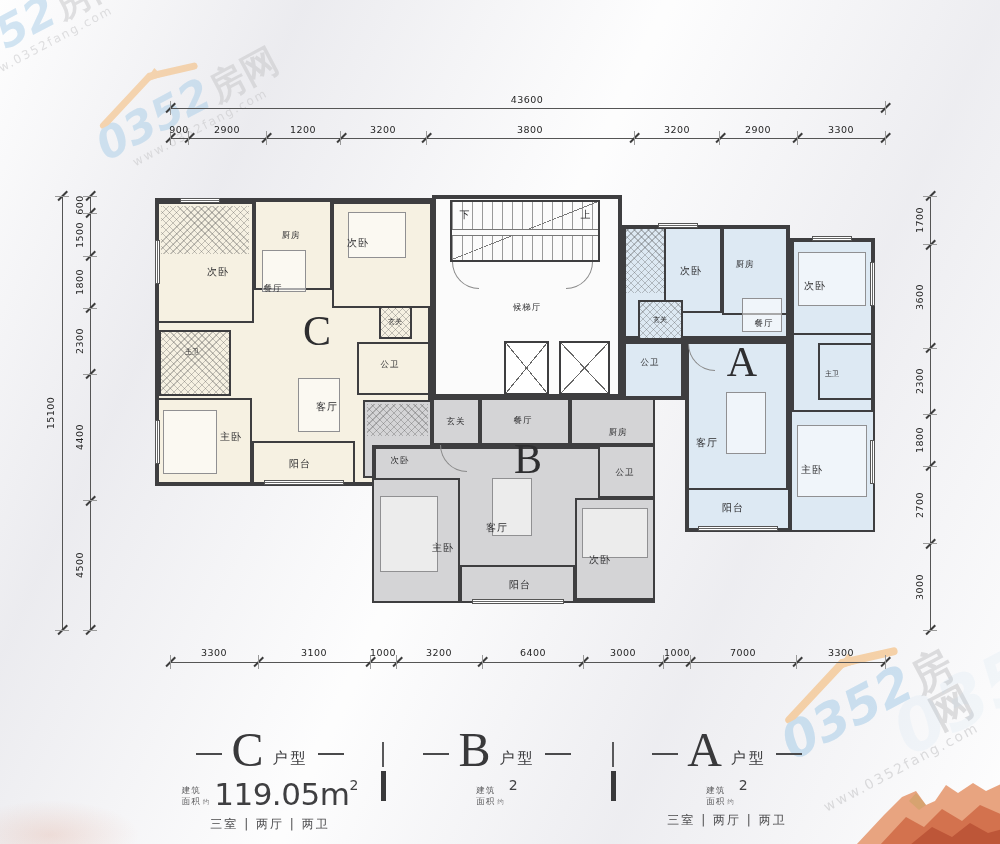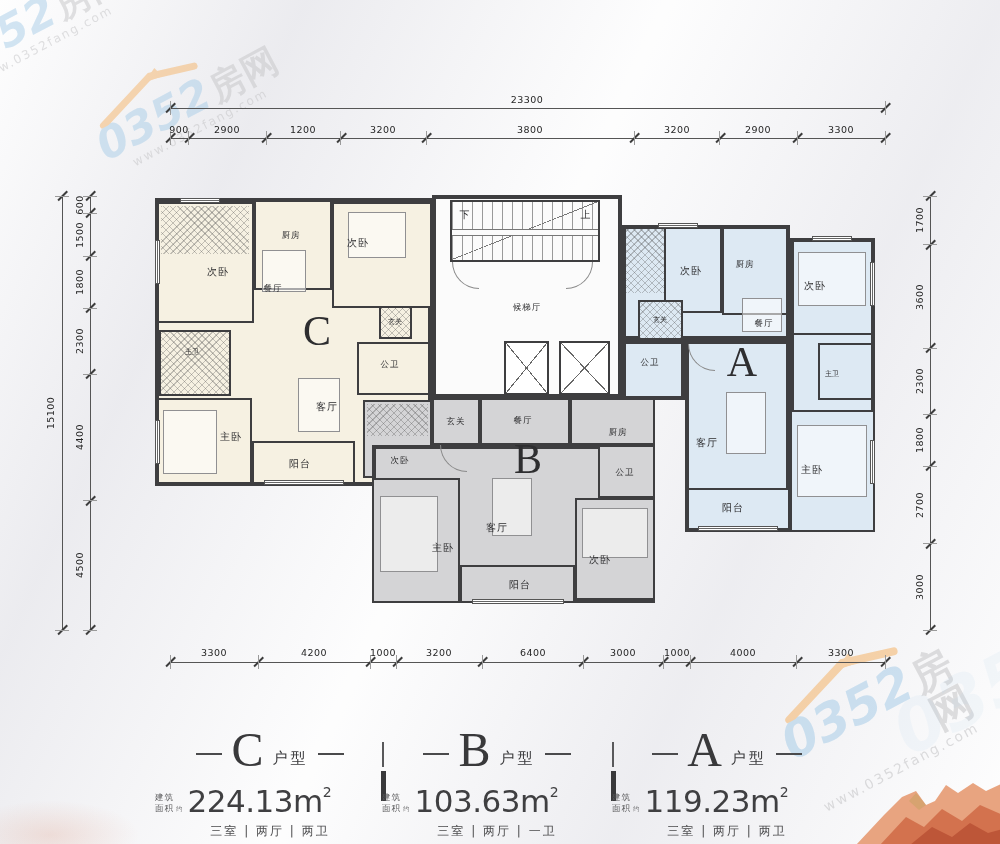--- a/index.html
+++ b/index.html
@@ -53,21 +53,21 @@
   .tickmark::before{content:"";position:absolute;left:-6px;top:-1px;width:13px;height:1.5px;
     background:#3c3c3c;transform:rotate(-45deg)}
   .tickmark::after{content:"";position:absolute;left:-.5px;top:-7px;width:1px;height:14px;background:#9a9a9a}
   .tickmark.tv::after{left:-7px;top:-.5px;width:14px;height:1px}
   
   .lg{position:absolute;top:726px;transform:translateX(-50%);width:230px;text-align:center;color:#3d3d3f}
   .lg-head{display:flex;align-items:center;justify-content:center;gap:9px}
   .lg-letter{font-family:"Liberation Serif","DejaVu Serif",serif;font-size:48px;line-height:1;color:#39393b}
   .lg-suffix{font-size:15px;letter-spacing:3px;margin-top:16px;color:#39393b}
   .dash{width:26px;height:2px;background:#4a4a4c;margin-top:8px}
-  .lg-area{display:flex;align-items:flex-start;margin-top:10px;color:#414143}
+  .lg-area{display:flex;align-items:flex-start;justify-content:center;margin-top:3px;color:#414143}
   .lg-area-label{font-size:8.5px;line-height:1.3;text-align:left;margin:8px 5px 0 0;color:#58585a;letter-spacing:1px}
   .lg-area-label i{font-style:normal;font-size:6.5px;color:#7a7a7c;margin-left:2px;letter-spacing:0}
   .lg-value{font-size:31px;line-height:1.1;letter-spacing:-.5px;color:#3f3f41}
   .lg-sup{font-size:14px;color:#3f3f41}
   .lg-rooms{margin-top:5px;font-size:12px;letter-spacing:2px;color:#4a4a4c}
   .lg-sep{position:absolute;transform:translateX(-50%);width:8px}
   .sep-thin{width:1.5px;height:25px;background:#59595b;margin:0 auto}
   .sep-thick{width:5px;height:30px;background:#39393b;margin:4px auto 0}
   
   .wm{position:absolute;pointer-events:none;text-align:center}
@@ -185,38 +185,38 @@
   <div class="abs">
       <span class="tickmark tv" style="left: 930px; top: 196px;"></span>
       <span class="tickmark tv" style="left: 930px; top: 244.9px;"></span>
       <span class="tickmark tv" style="left: 930px; top: 348.3px;"></span>
       <span class="tickmark tv" style="left: 930px; top: 414.4px;"></span>
       <span class="tickmark tv" style="left: 930px; top: 466.2px;"></span>
       <span class="tickmark tv" style="left: 930px; top: 543.8px;"></span>
       <span class="tickmark tv" style="left: 930px; top: 630px;"></span>
     </div>
 
-  <span class="dlbl" style="left:527px;top:99px">23300</span>
+  <span class="dlbl" style="left:527px;top:99px">43600</span>
   <span class="dlbl" style="left:179px;top:129px">900</span>
   <span class="dlbl" style="left:227px;top:129px">2900</span>
   <span class="dlbl" style="left:303px;top:129px">1200</span>
   <span class="dlbl" style="left:383px;top:129px">3200</span>
   <span class="dlbl" style="left:530px;top:129px">3800</span>
   <span class="dlbl" style="left:677px;top:129px">3200</span>
   <span class="dlbl" style="left:758px;top:129px">2900</span>
   <span class="dlbl" style="left:841px;top:129px">3300</span>
 
   <span class="dlbl" style="left:214px;top:652px">3300</span>
-  <span class="dlbl" style="left:314px;top:652px">4200</span>
+  <span class="dlbl" style="left:314px;top:652px">3100</span>
   <span class="dlbl" style="left:383px;top:652px">1000</span>
   <span class="dlbl" style="left:439px;top:652px">3200</span>
   <span class="dlbl" style="left:533px;top:652px">6400</span>
   <span class="dlbl" style="left:623px;top:652px">3000</span>
   <span class="dlbl" style="left:677px;top:652px">1000</span>
-  <span class="dlbl" style="left:743px;top:652px">4000</span>
+  <span class="dlbl" style="left:743px;top:652px">7000</span>
   <span class="dlbl" style="left:841px;top:652px">3300</span>
 
   <span class="dlbl v" style="left:50px;top:413px">15100</span>
   <span class="dlbl v" style="left:79px;top:205px">600</span>
   <span class="dlbl v" style="left:79px;top:235px">1500</span>
   <span class="dlbl v" style="left:79px;top:282px">1800</span>
   <span class="dlbl v" style="left:79px;top:341px">2300</span>
   <span class="dlbl v" style="left:79px;top:437px">4400</span>
   <span class="dlbl v" style="left:79px;top:565px">4500</span>
 
@@ -339,57 +339,54 @@
 
   <div class="lg" style="left:270px">
     <div class="lg-head">
       <span class="dash"></span>
       <span class="lg-letter">C</span>
       <span class="lg-suffix">户型</span>
       <span class="dash"></span>
     </div>
     <div class="lg-area">
       <span class="lg-area-label"><span>建筑</span><br><span>面积</span><i>约</i></span>
-      <span class="lg-value">224.13m</span>
+      <span class="lg-value">119.05m</span>
         <sup class="lg-sup">2</sup>
     </div>
     <div class="lg-rooms">三室 | 两厅 | 两卫</div>
   </div>
   <div class="lg-sep" style="left:383px;top:742px">
       <div class="sep-thin"></div>
       <div class="sep-thick"></div>
     </div>
   <div class="lg" style="left:497px">
     <div class="lg-head">
       <span class="dash"></span>
       <span class="lg-letter">B</span>
       <span class="lg-suffix">户型</span>
       <span class="dash"></span>
     </div>
     <div class="lg-area">
       <span class="lg-area-label"><span>建筑</span><br><span>面积</span><i>约</i></span>
-      <span class="lg-value">103.63m</span>
         <sup class="lg-sup">2</sup>
     </div>
-    <div class="lg-rooms">三室 | 两厅 | 一卫</div>
   </div>
   <div class="lg-sep" style="left:613px;top:742px">
       <div class="sep-thin"></div>
       <div class="sep-thick"></div>
     </div>
   <div class="lg" style="left:727px">
     <div class="lg-head">
       <span class="dash"></span>
       <span class="lg-letter">A</span>
       <span class="lg-suffix">户型</span>
       <span class="dash"></span>
     </div>
     <div class="lg-area">
       <span class="lg-area-label"><span>建筑</span><br><span>面积</span><i>约</i></span>
-      <span class="lg-value">119.23m</span>
         <sup class="lg-sup">2</sup>
     </div>
     <div class="lg-rooms">三室 | 两厅 | 两卫</div>
   </div>
 
   <svg class="mountain" width="165" height="92" viewBox="0 0 165 92" style="left:838px;top:753px">
     <path d="M18 92 L46 62 L64 44 L78 38 L88 52 L97 48 L108 32 L120 40 L135 30 L148 38 L165 30 L165 92 Z" fill="#e59a72" opacity="0.9"></path>
     <path d="M42 92 L68 64 L86 74 L104 56 L124 68 L142 52 L165 62 L165 92 Z" fill="#cf6a45" opacity="0.85"></path>
     <path d="M72 92 L94 74 L114 84 L132 70 L150 80 L165 76 L165 92 Z" fill="#b84f33" opacity="0.8"></path>
     <path d="M78 40 L88 52 L81 57 L71 48 Z" fill="#c9a263" opacity="0.55"></path>

